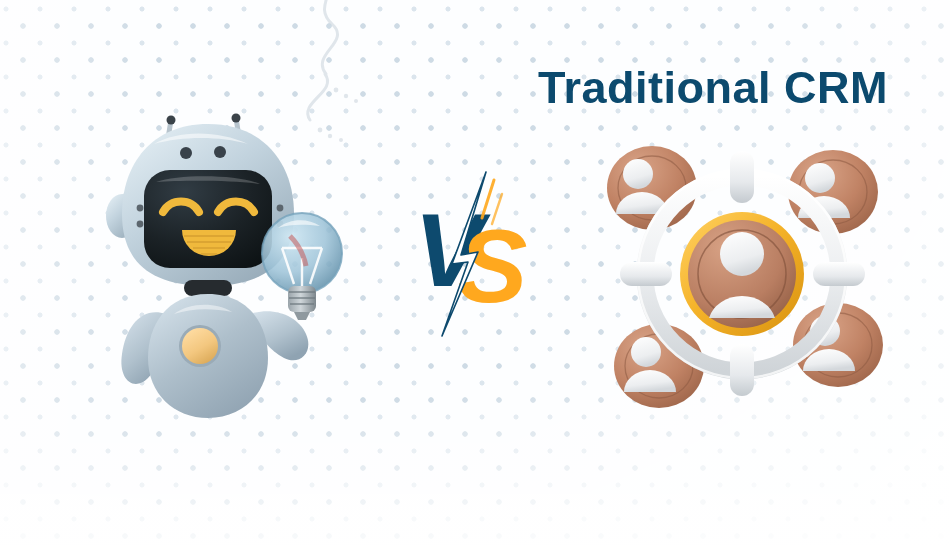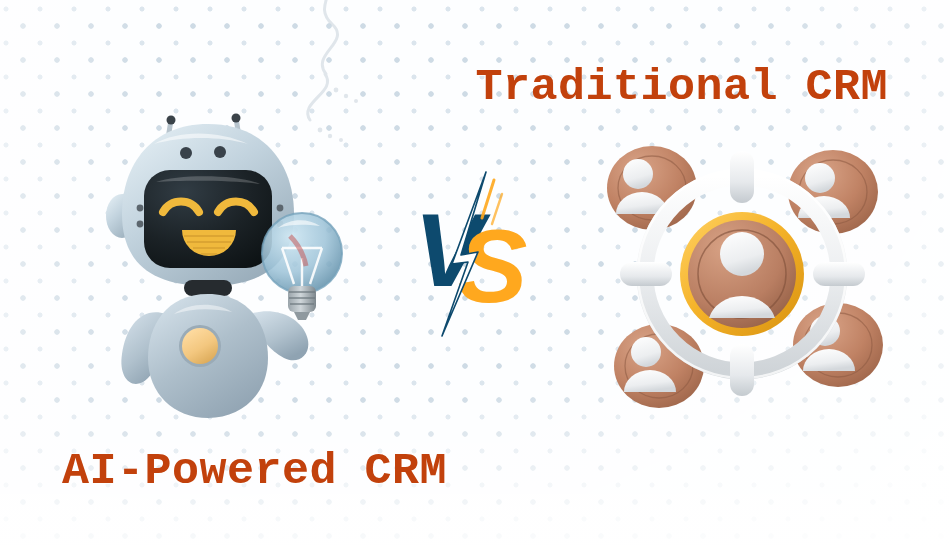--- a/index.html
+++ b/index.html
@@ -51,23 +51,23 @@
       linear-gradient(to bottom, rgba(255,255,255,.0) 72%, rgba(255,255,255,.75) 100%),
       linear-gradient(to right, rgba(255,255,255,.45) 0%, rgba(255,255,255,0) 16%);
   }
 
   
   .swirl { position:absolute; left:170px; top:-30px; width:300px; height:230px; opacity:.55; }
 
   
   .title {
     position: absolute;
-    font-family: Liberation Mono, monospace;
+    font-family: Liberation Sans, sans-serif;
     font-weight: bold;
-    color: #c2410c;
+    color: #0c4a6e;
     letter-spacing: .5px;
     white-space: nowrap;
     text-shadow: 0 1px 0 rgba(255,255,255,.85);
   }
   #title-traditional {
     right: 62px;
     top: 62px;
     font-size: 45px;
   }
   #title-ai {
@@ -349,15 +349,14 @@
       <g>
         <path d="M74 -6 L 40 86 L 56 84 L 30 158 L 66 74 L 49 77 Z" fill="#ffffff" stroke="#0d4a6e" stroke-width="1.6" stroke-linejoin="round"></path>
         <path d="M82 2 L 70 40" stroke="#FFA81E" stroke-width="3" stroke-linecap="round" opacity=".9"></path>
         <path d="M90 16 L 80 46" stroke="#FFA81E" stroke-width="2.4" stroke-linecap="round" opacity=".7"></path>
       </g>
     </svg>
   </div>
 
   <div class="title" id="title-traditional">Traditional CRM</div>
 
-  <div class="title" id="title-ai">AI-Powered CRM</div>
 
 </div>
 
 </body></html>

